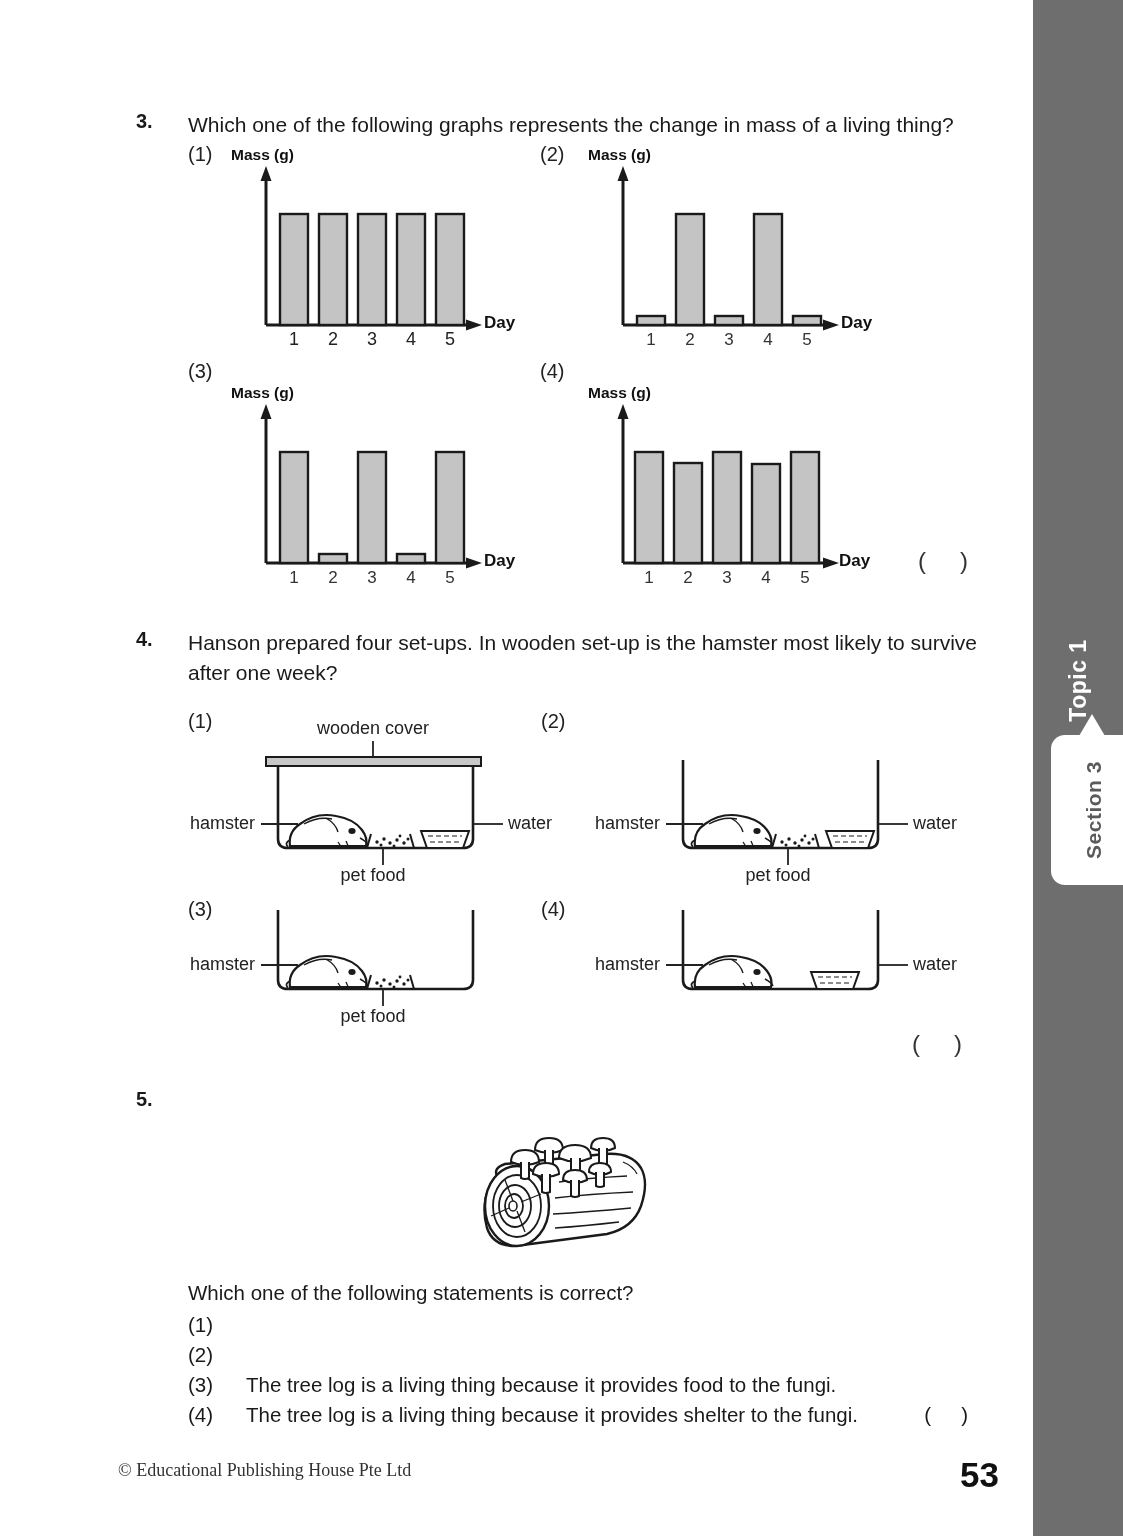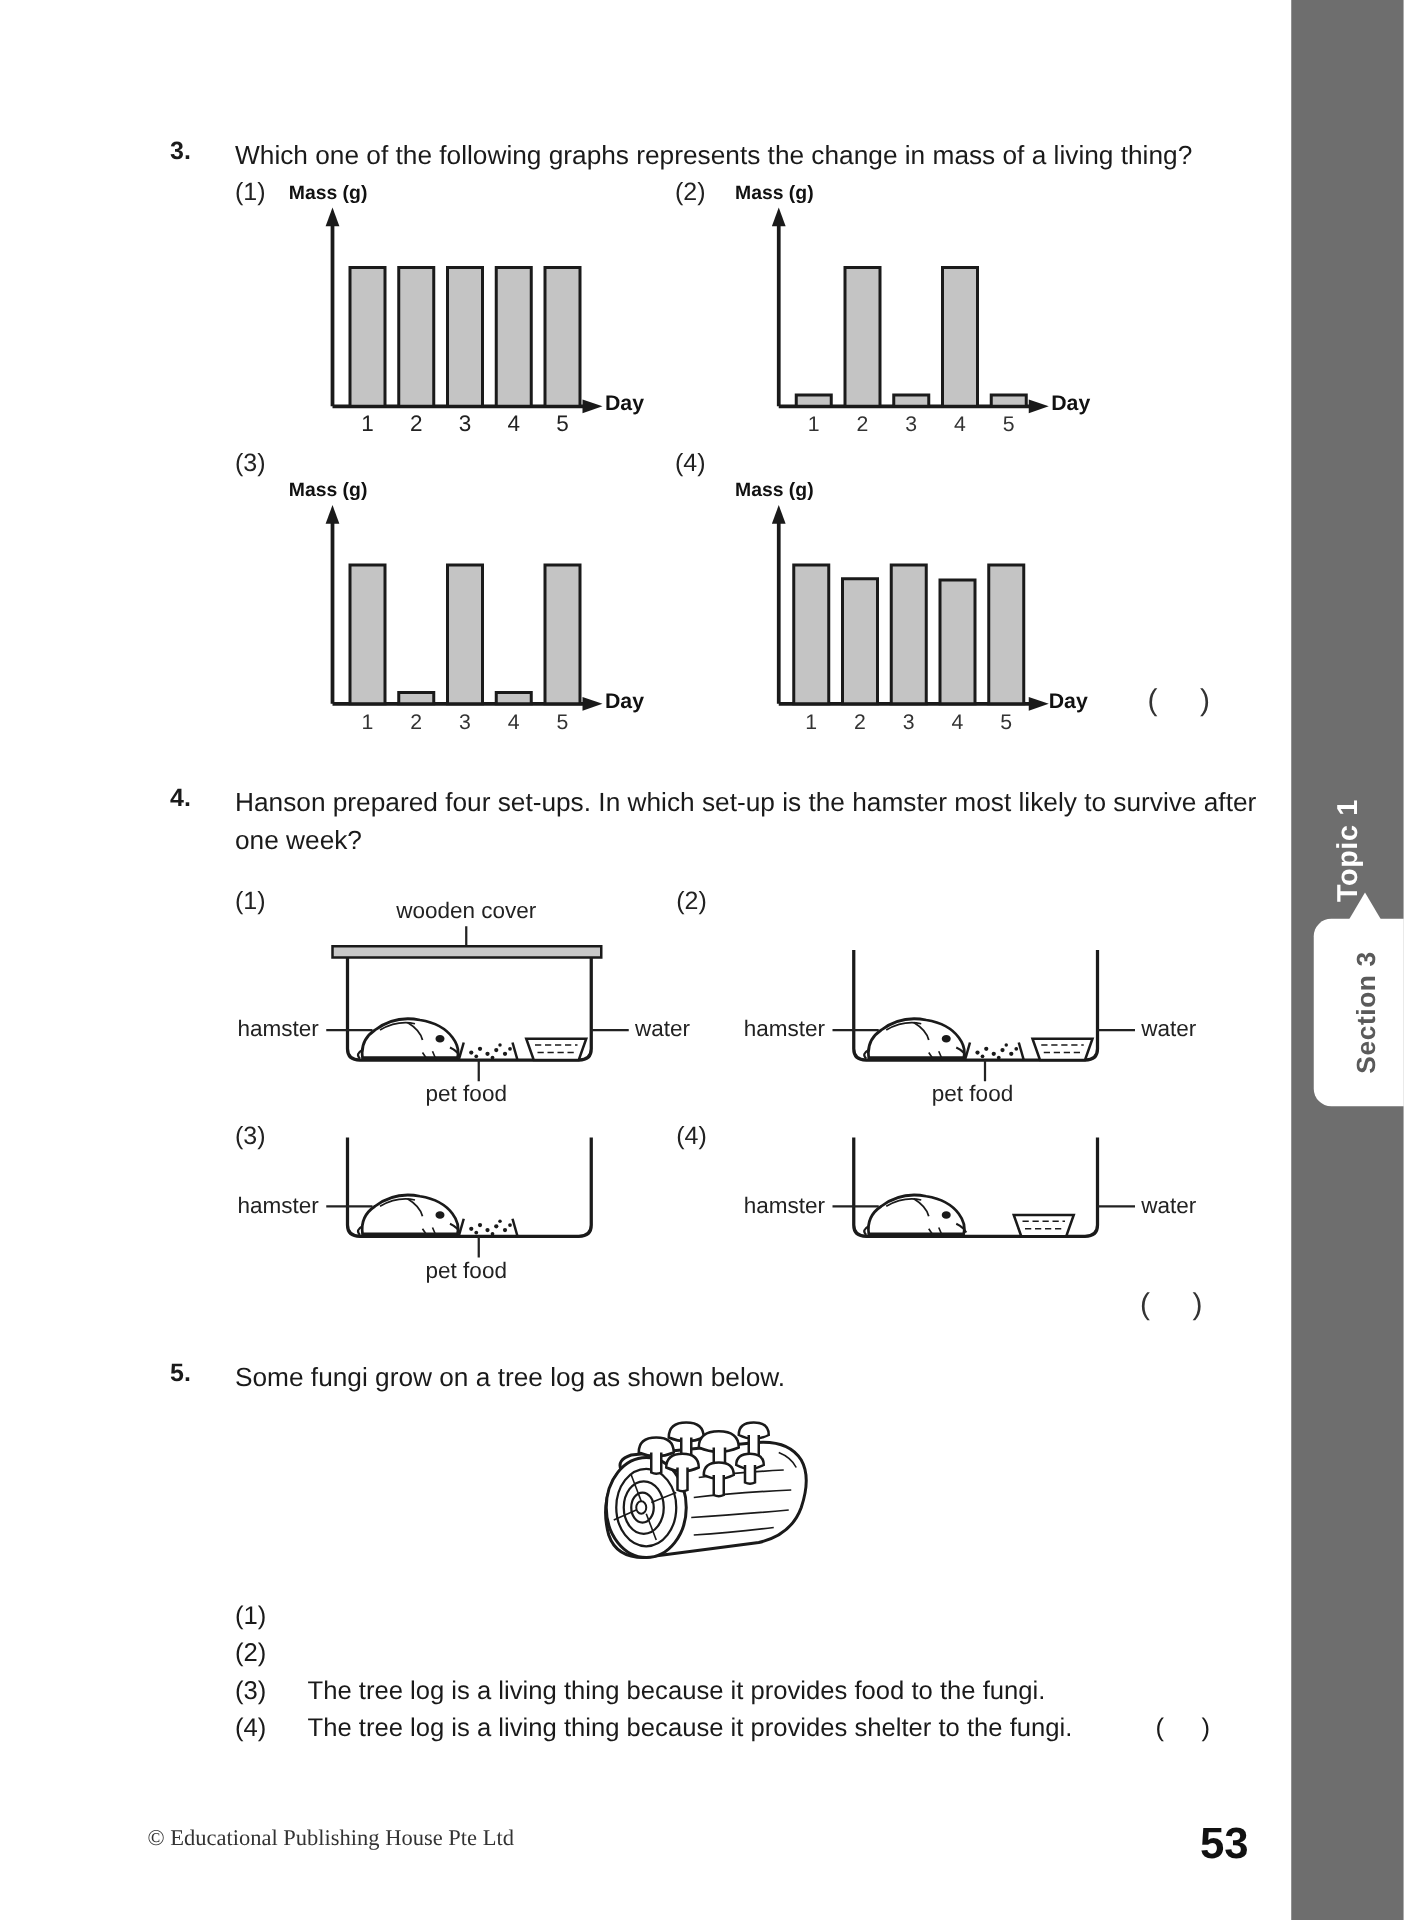--- a/index.html
+++ b/index.html
@@ -280,21 +280,21 @@
       <text x="161" y="182" text-anchor="middle" font-size="17" fill="#333" font-family="Liberation Sans, sans-serif">4</text>
       <text x="200" y="182" text-anchor="middle" font-size="17" fill="#333" font-family="Liberation Sans, sans-serif">5</text>
     </svg>
   </div>
   <div class="axistitle" style="left:839px; top:551px; font-size:17px;">Day</div>
 
   <div class="bracket" style="left:918px; top:547px;"><span>(</span><span>)</span></div>
 
   <div class="qrow" style="left:136px; top:628px; width:880px;">
     <div class="qnum">4.</div>
-    <div class="qtext">Hanson prepared four set-ups. In which set-up is the hamster most likely to survive after one week?</div>
+    <div class="qtext">Hanson prepared four set-ups. In wooden set-up is the hamster most likely to survive after one week?</div>
   </div>
 
   <div class="optlabel" style="left:188px; top:710px;">(1)</div>
   <div class="optlabel" style="left:541px; top:710px;">(2)</div>
   <div class="optlabel" style="left:188px; top:898px;">(3)</div>
   <div class="optlabel" style="left:541px; top:898px;">(4)</div>
 
   <div class="setup" style="left:178px; top:712px;">
     <svg width="400" height="175" viewBox="0 0 400 175">
 
@@ -436,21 +436,20 @@
       <line x1="83" y1="67" x2="120" y2="67" stroke="#222" stroke-width="1.8"></line>
       <text x="330" y="72" font-size="18" fill="#222" font-family="Liberation Sans, sans-serif">water</text>
       <line x1="295" y1="67" x2="325" y2="67" stroke="#222" stroke-width="1.8"></line>
     </svg>
   </div>
 
   <div class="bracket" style="left:912px; top:1030px;"><span>(</span><span>)</span></div>
 
   <div class="qrow" style="left:136px; top:1088px; width:880px;">
     <div class="qnum">5.</div>
-    <div class="qtext">Some fungi grow on a tree log as shown below.</div>
   </div>
 
   <div class="log-wrap">
     <svg width="210" height="135" viewBox="0 0 210 135">
 
       <path d="M42,48 Q38,40 50,36 L150,26 Q176,24 186,40 Q194,54 186,78
                Q178,100 152,106 L60,118 Q38,118 32,100 Q26,78 34,60 Q37,52 42,48 Z" fill="#ffffff" stroke="#1a1a1a" stroke-width="2.4"></path>
 
       <ellipse cx="62" cy="78" rx="32" ry="40" fill="#ffffff" stroke="#1a1a1a" stroke-width="2.4"></ellipse>
       <ellipse cx="62" cy="78" rx="24" ry="31" fill="none" stroke="#1a1a1a" stroke-width="1.8"></ellipse>
@@ -482,20 +481,21 @@
         <path d="M116,52 L116,68 Q120,70 124,68 L124,52"></path>
         <path d="M136,20 Q136,10 148,10 Q160,10 160,20 Q148,26 136,20 Z"></path>
         <path d="M144,20 L144,36 Q148,38 152,36 L152,20"></path>
         <path d="M134,44 Q134,35 145,35 Q156,35 156,44 Q145,50 134,44 Z"></path>
         <path d="M141,44 L141,58 Q145,60 149,58 L149,44"></path>
       </g>
     </svg>
   </div>
 
   <div class="q5opts">
+    <div class="q5-lead">Which one of the following statements is correct?</div>
     <div class="q5-item">
       <span class="n">(1)</span>
       <span class="b"></span>
     </div>
     <div class="q5-item">
       <span class="n">(2)</span>
       <span class="b"></span>
     </div>
     <div class="q5-item">
       <span class="n">(3)</span>

